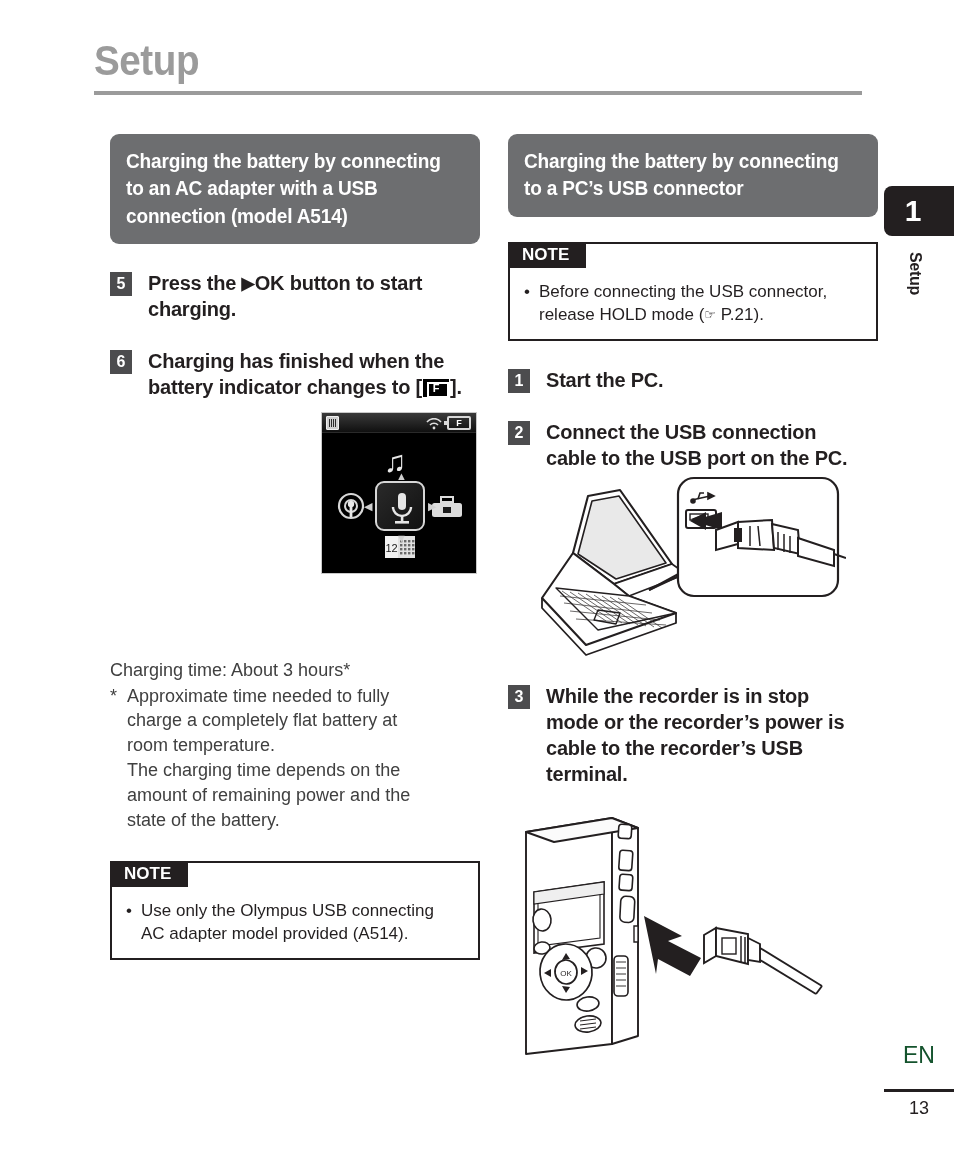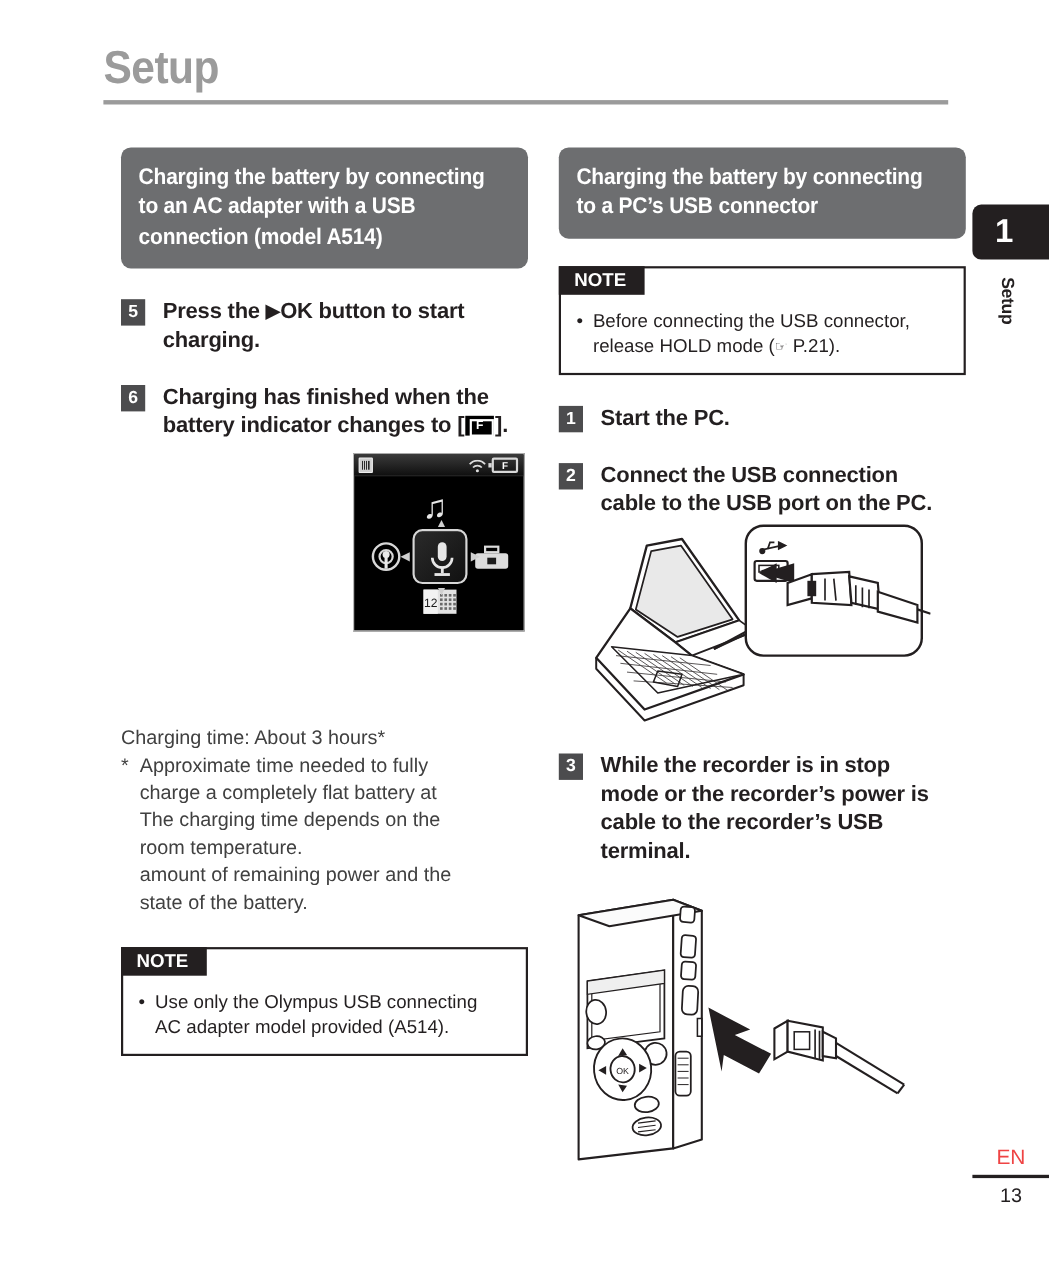--- a/index.html
+++ b/index.html
@@ -241,23 +241,23 @@
   }
 
   
   .footer {
     position: absolute;
     left: 884px; top: 1042px;
     width: 70px;
     text-align: center;
   }
   .footer-lang {
-    font-size: 19px;
-    color: #ef4444;
-    padding-bottom: 4px;
+    font-size: 23px;
+    color: #14532d;
+    padding-bottom: 20px;
   }
   .footer-rule {
     height: 3px; background: #231f20; width: 70px;
   }
   .footer-page {
     font-size: 18px; color: #231f20; padding-top: 6px;
   }
 
   
   .illus { position: absolute; }
@@ -361,22 +361,22 @@
     <div class="ds-arrow ds-ar-rt">▶</div>
   </div>
 
   <div class="bodytext" style="margin-top:258px;">
     <div class="charging-time">Charging time: About 3 hours*</div>
     <div class="foot-note">
       <div class="foot-star">*</div>
       <div class="foot-lines">
         <span class="ln">Approximate time needed to fully</span>
         <span class="ln">charge a completely flat battery at</span>
+        <span class="ln">room temperature.</span>
         <span class="ln">The charging time depends on the</span>
-        <span class="ln">room temperature.</span>
         <span class="ln">amount of remaining power and the</span>
         <span class="ln">state of the battery.</span>
       </div>
     </div>
   </div>
 
   <div class="note-box" style="margin-top:28px;">
     <div class="note-tag">NOTE</div>
     <div class="note-body">
       <div class="note-item">

